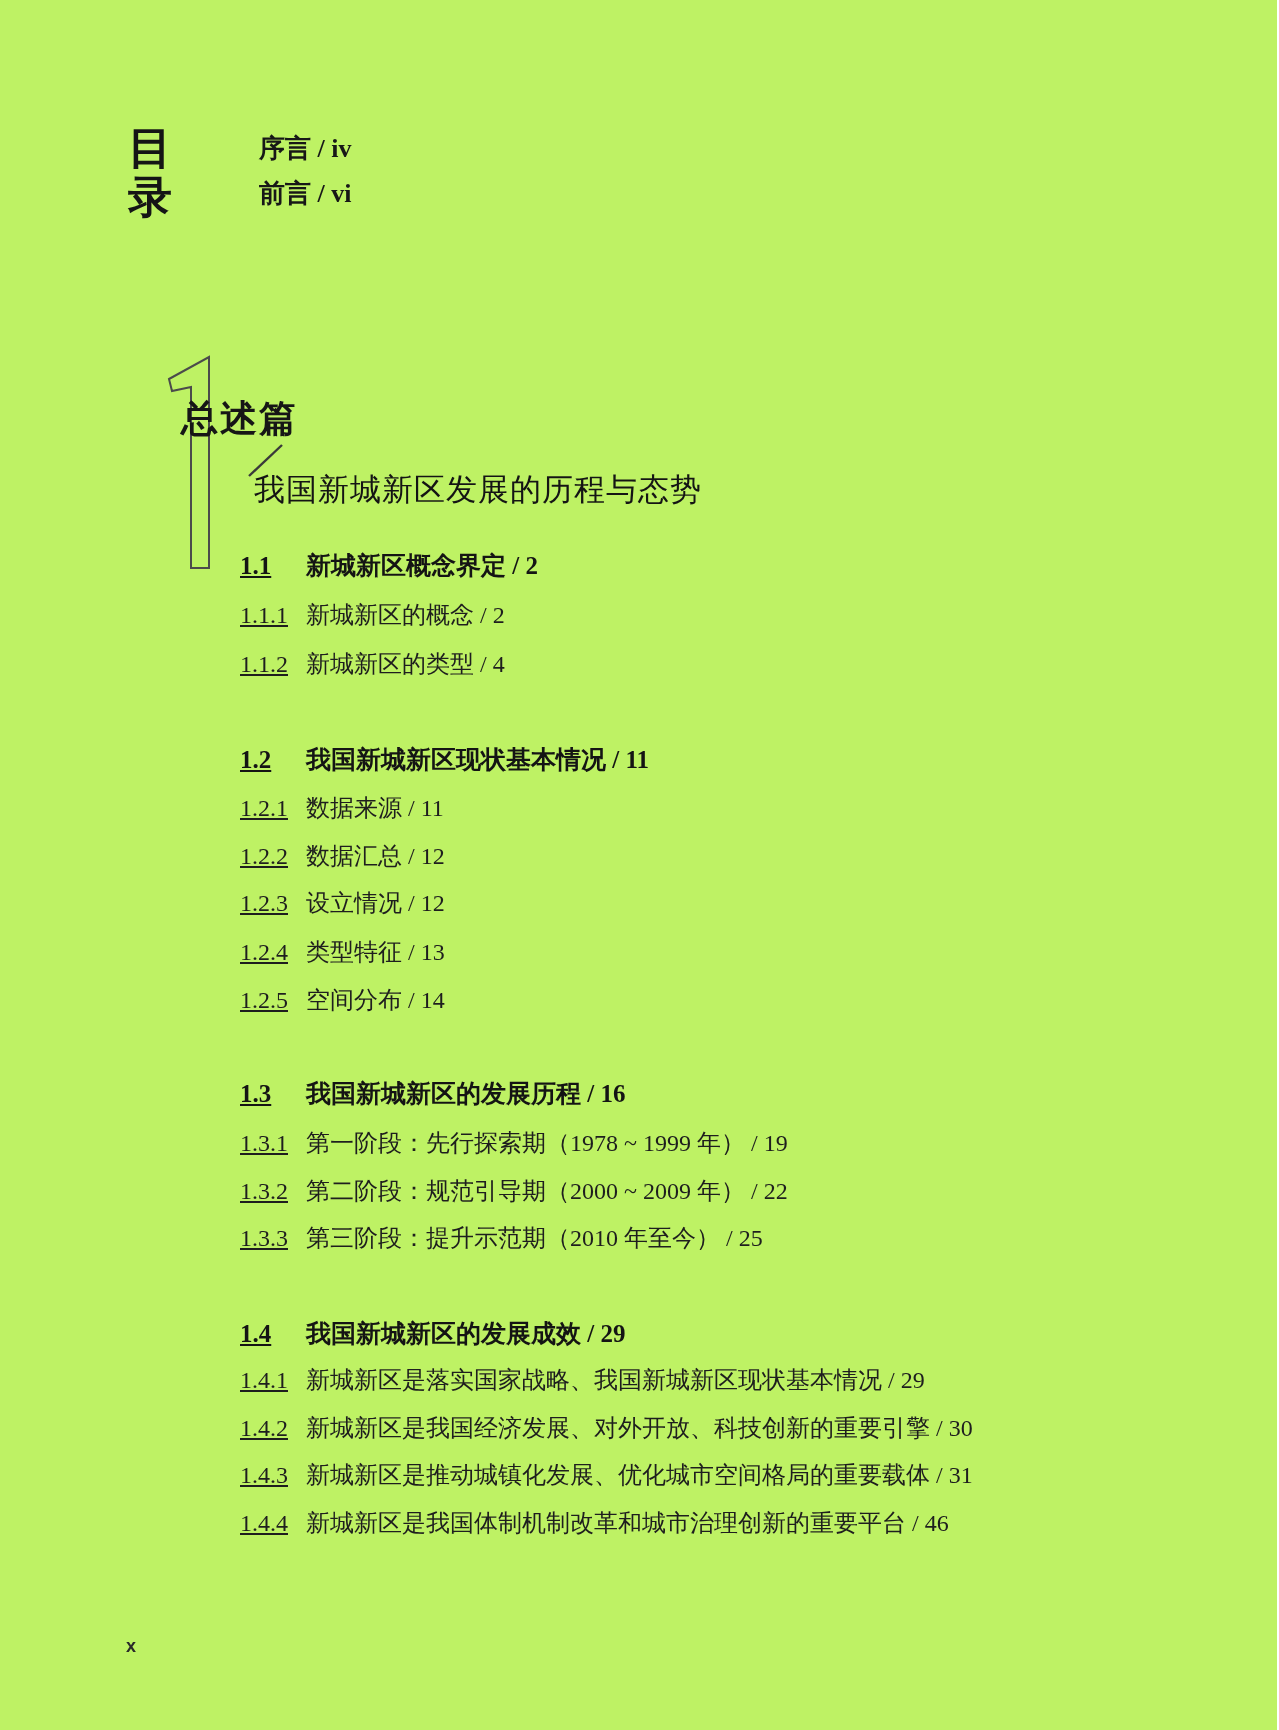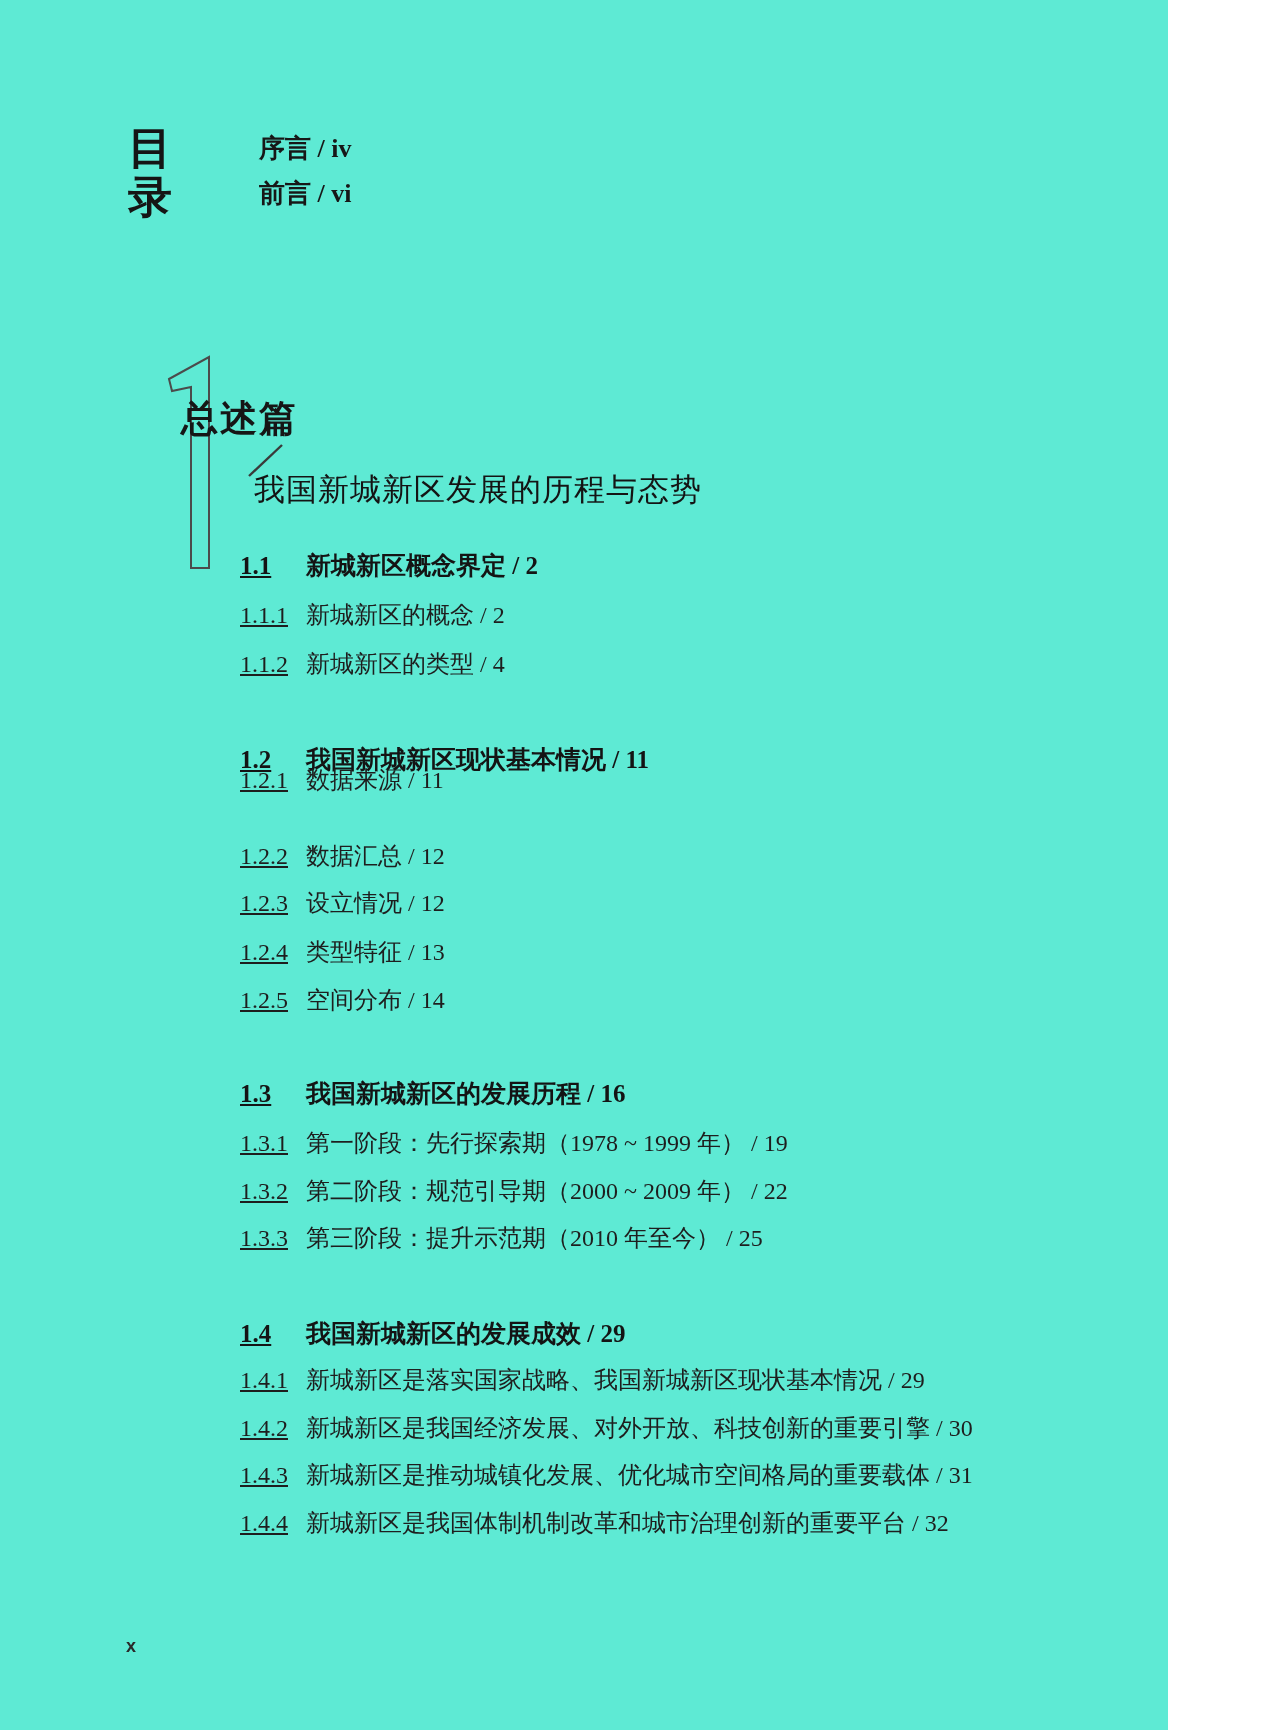--- a/index.html
+++ b/index.html
@@ -2,23 +2,23 @@
 <html><head>
 <meta charset="utf-8">
 <style>
   html, body {
     margin: 0;
     padding: 0;
     background: #ffffff;
   }
   .page {
     position: relative;
-    width: 1168px;
+    width: 1277px;
     height: 1730px;
-    background: #5eead4;
+    background: #bef264;
     font-family: "Liberation Serif", "DejaVu Serif", serif;
     color: #1c1c1c;
     overflow: hidden;
   }
   .toc-heading {
     position: absolute;
     left: 128px;
     top: 124px;
     width: 52px;
     font-size: 44px;
@@ -118,32 +118,32 @@
     <line x1="4" y1="34" x2="37" y2="3" stroke="#3a3a3a" stroke-width="2.4"></line>
   </svg>
 
   <div class="chapter-title">我国新城新区发展的历程与态势</div>
 
   <div class="row sect" style="top:550px"><span class="num">1.1</span><span>新城新区概念界定</span><span> / </span><span>2</span></div>
   <div class="row sub" style="top:599px"><span class="num">1.1.1</span><span>新城新区的概念</span><span> / </span><span>2</span></div>
   <div class="row sub" style="top:648px"><span class="num">1.1.2</span><span>新城新区的类型</span><span> / </span><span>4</span></div>
 
   <div class="row sect" style="top:744px"><span class="num">1.2</span><span>我国新城新区现状基本情况</span><span> / </span><span>11</span></div>
-  <div class="row sub" style="top:764px"><span class="num">1.2.1</span><span>数据来源</span><span> / </span><span>11</span></div>
+  <div class="row sub" style="top:792px"><span class="num">1.2.1</span><span>数据来源</span><span> / </span><span>11</span></div>
   <div class="row sub" style="top:840px"><span class="num">1.2.2</span><span>数据汇总</span><span> / </span><span>12</span></div>
   <div class="row sub" style="top:887px"><span class="num">1.2.3</span><span>设立情况</span><span> / </span><span>12</span></div>
   <div class="row sub" style="top:936px"><span class="num">1.2.4</span><span>类型特征</span><span> / </span><span>13</span></div>
   <div class="row sub" style="top:984px"><span class="num">1.2.5</span><span>空间分布</span><span> / </span><span>14</span></div>
 
   <div class="row sect" style="top:1078px"><span class="num">1.3</span><span>我国新城新区的发展历程</span><span> / </span><span>16</span></div>
   <div class="row sub" style="top:1127px"><span class="num">1.3.1</span><span>第一阶段：先行探索期（1978 ~ 1999 年）</span><span> / </span><span>19</span></div>
   <div class="row sub" style="top:1175px"><span class="num">1.3.2</span><span>第二阶段：规范引导期（2000 ~ 2009 年）</span><span> / </span><span>22</span></div>
   <div class="row sub" style="top:1222px"><span class="num">1.3.3</span><span>第三阶段：提升示范期（2010 年至今）</span><span> / </span><span>25</span></div>
 
   <div class="row sect" style="top:1318px"><span class="num">1.4</span><span>我国新城新区的发展成效</span><span> / </span><span>29</span></div>
   <div class="row sub" style="top:1364px"><span class="num">1.4.1</span><span>新城新区是落实国家战略、我国新城新区现状基本情况</span><span> / </span><span>29</span></div>
   <div class="row sub" style="top:1412px"><span class="num">1.4.2</span><span>新城新区是我国经济发展、对外开放、科技创新的重要引擎</span><span> / </span><span>30</span></div>
   <div class="row sub" style="top:1459px"><span class="num">1.4.3</span><span>新城新区是推动城镇化发展、优化城市空间格局的重要载体</span><span> / </span><span>31</span></div>
-  <div class="row sub" style="top:1507px"><span class="num">1.4.4</span><span>新城新区是我国体制机制改革和城市治理创新的重要平台</span><span> / </span><span>32</span></div>
+  <div class="row sub" style="top:1507px"><span class="num">1.4.4</span><span>新城新区是我国体制机制改革和城市治理创新的重要平台</span><span> / </span><span>46</span></div>
 
   <div class="footer-pagenum">x</div>
 
 </div>
 
 </body></html>

